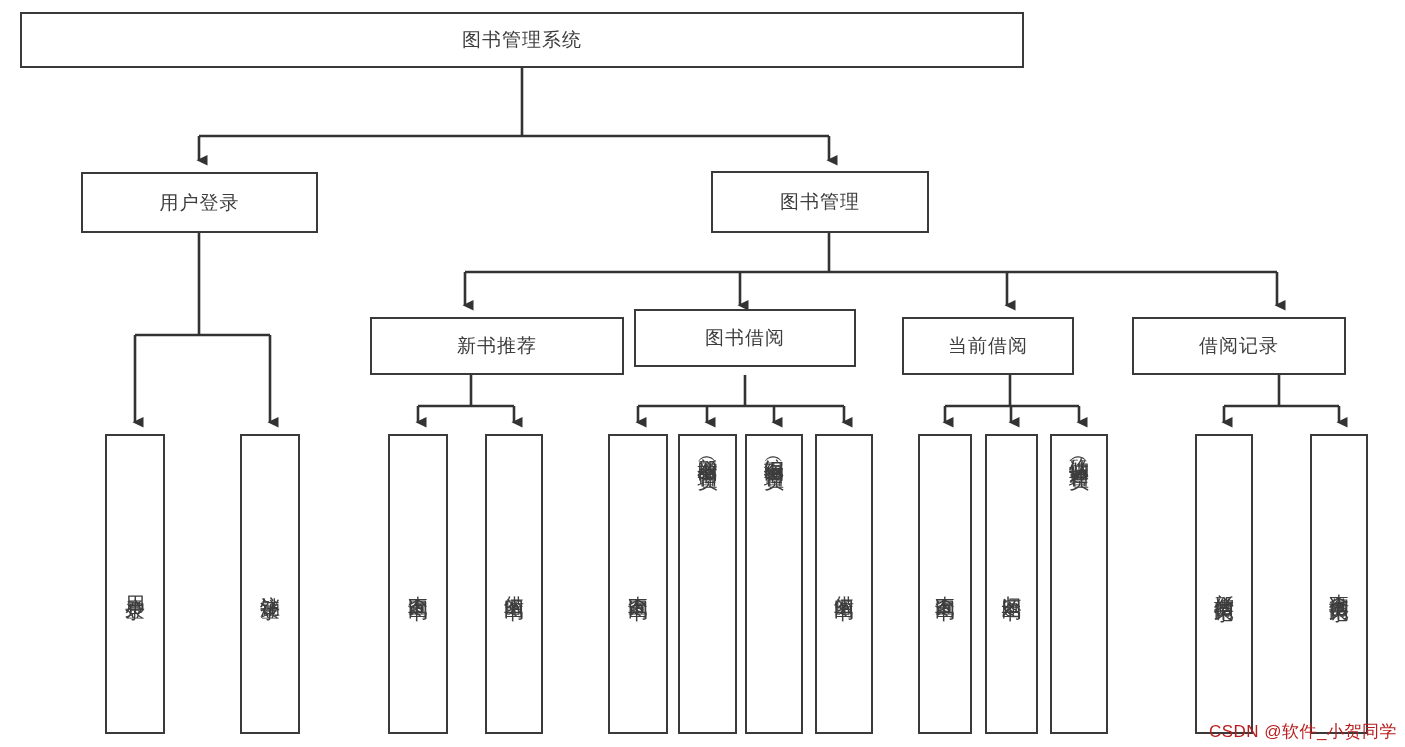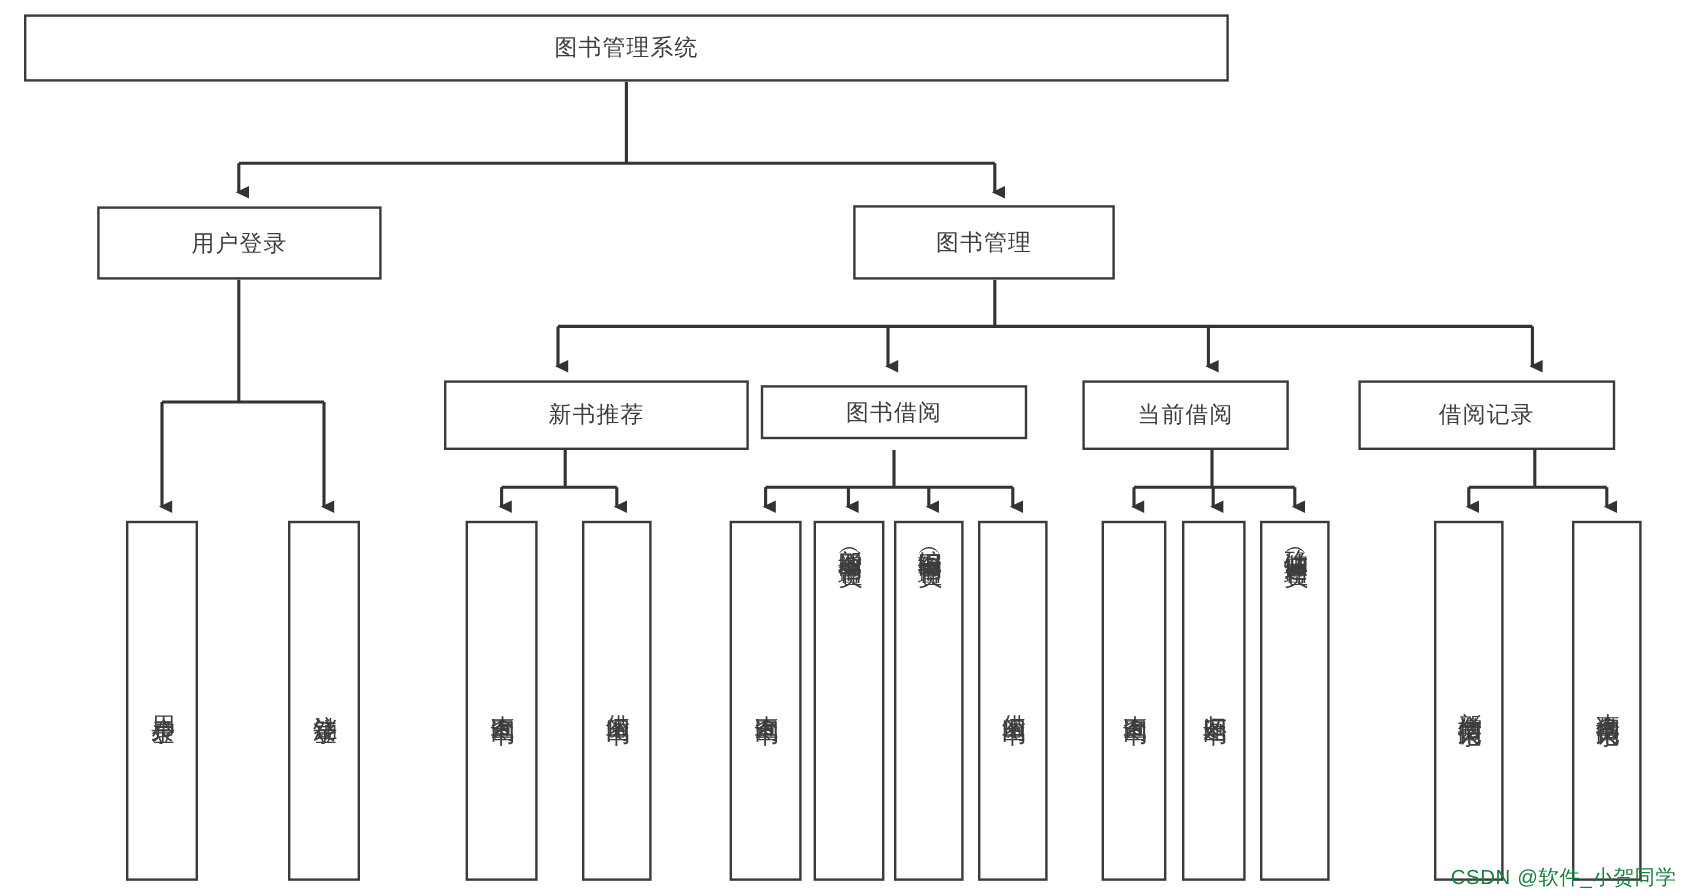--- a/index.html
+++ b/index.html
@@ -51,21 +51,21 @@
     white-space: nowrap;
   }
   .node.vert.topalign {
     align-items: flex-start;
   }
   .watermark {
     position: absolute;
     right: 8px;
     bottom: 4px;
     font-size: 17px;
-    color: #15803d;
+    color: #b91c1c;
     letter-spacing: 0.5px;
     white-space: nowrap;
     user-select: none;
   }
 </style>
 </head>
 <body>
 
 <div id="canvas">
 
@@ -118,21 +118,21 @@
       </div>
       <div class="node horiz" style="left: 81px; top: 172px; width: 237px; height: 61px;">
         <span>用户登录</span>
       </div>
       <div class="node horiz" style="left: 711px; top: 171px; width: 218px; height: 62px;">
         <span>图书管理</span>
       </div>
       <div class="node horiz" style="left: 370px; top: 317px; width: 254px; height: 58px;">
         <span>新书推荐</span>
       </div>
-      <div class="node horiz" style="left: 634px; top: 321px; width: 222px; height: 45px;">
+      <div class="node horiz" style="left: 634px; top: 309px; width: 222px; height: 58px;">
         <span>图书借阅</span>
       </div>
       <div class="node horiz" style="left: 902px; top: 317px; width: 172px; height: 58px;">
         <span>当前借阅</span>
       </div>
       <div class="node horiz" style="left: 1132px; top: 317px; width: 214px; height: 58px;">
         <span>借阅记录</span>
       </div>
       <div class="node vert" style="left: 105px; top: 434px; width: 60px; height: 300px;">
         <span class="vtext">用户登录</span>

